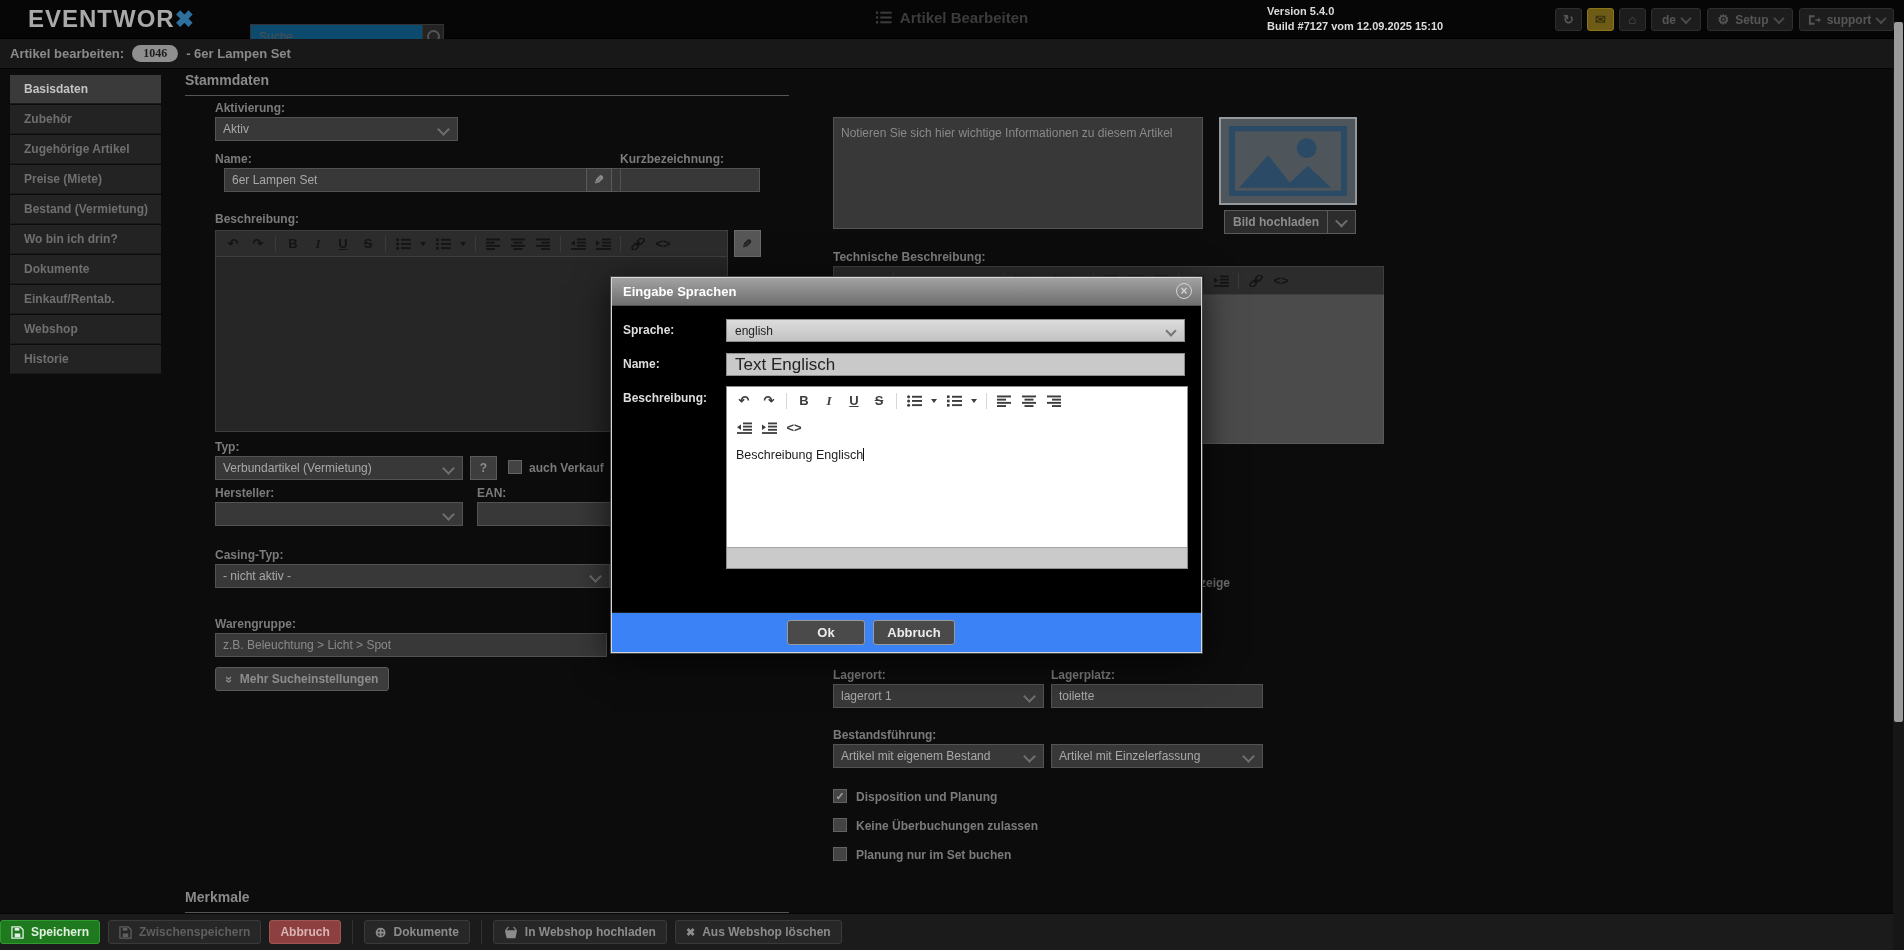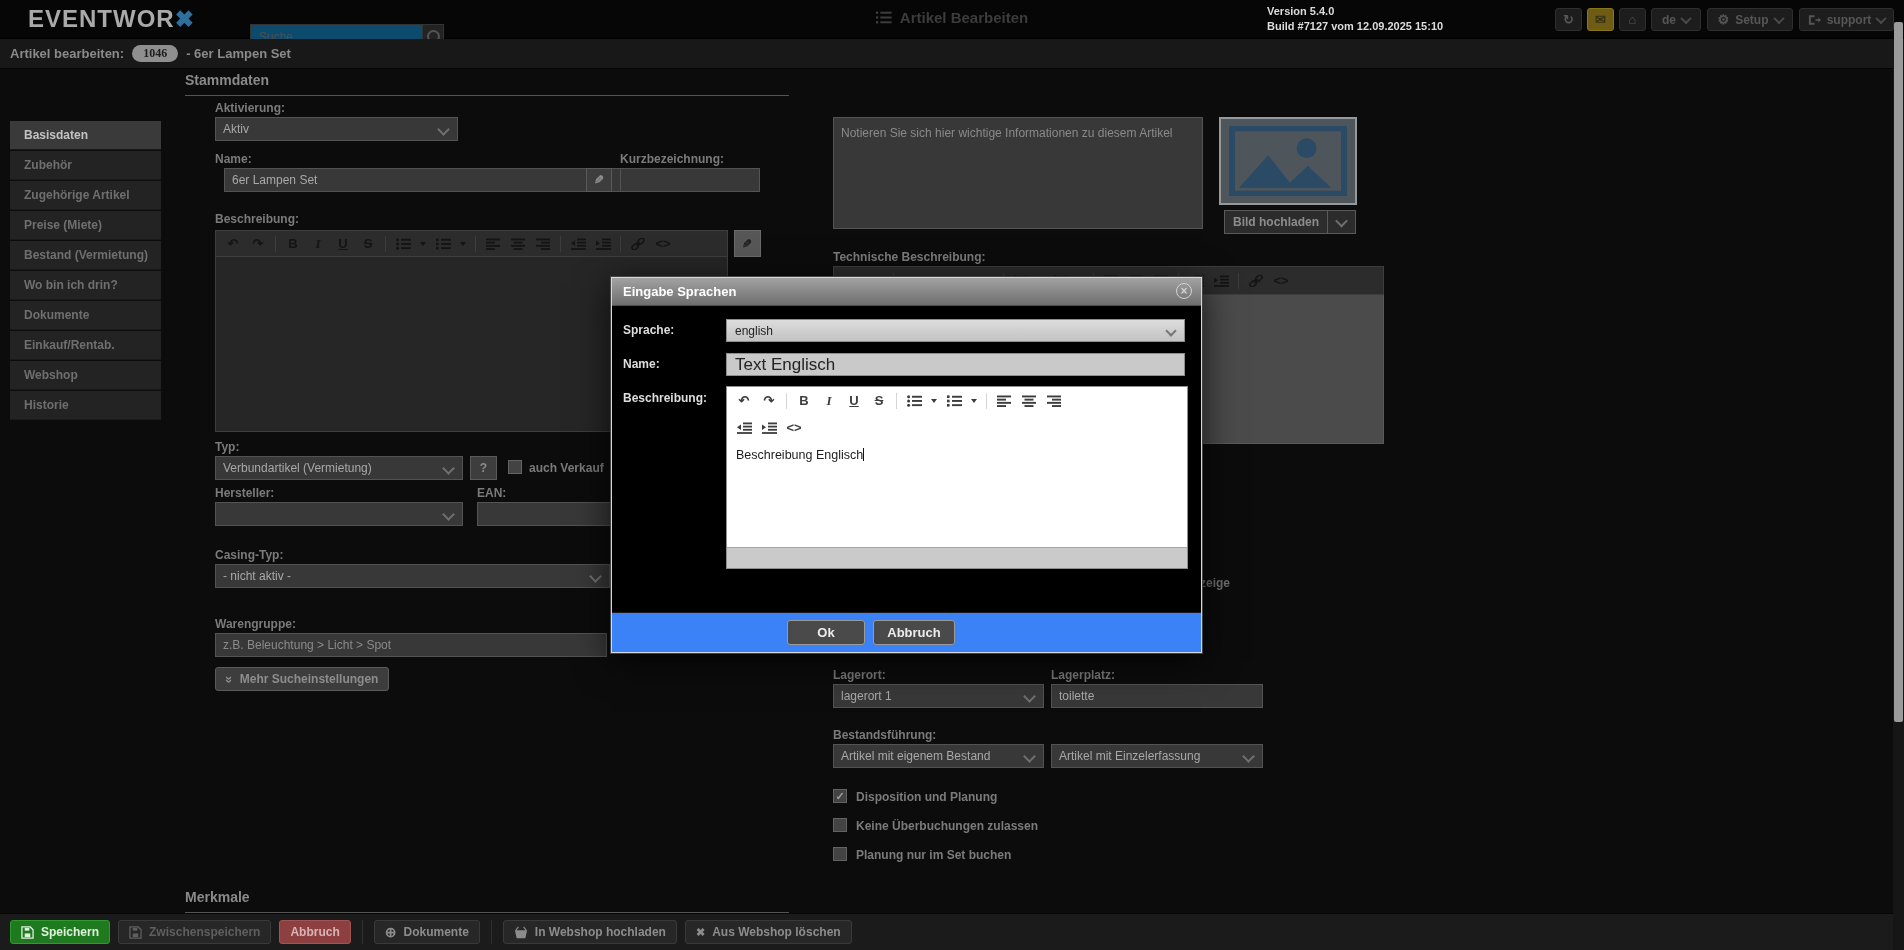--- a/index.html
+++ b/index.html
@@ -19,21 +19,21 @@
   .version{position:absolute;left:1267px;top:4px;color:#dcdcdc;font-size:11px;font-weight:bold;line-height:15px;}
   .hbtn{position:absolute;top:8px;height:23px;background:#1d1d1d;border:1px solid #2e2e2e;border-radius:3px;display:flex;align-items:center;justify-content:center;gap:6px;color:#565656;font-size:12px;font-weight:bold;box-sizing:border-box;}
   .hbtn .glyph{font-size:13px;line-height:1;}
   .hbtn.mail{background:#6e5c16;border-color:#8a7519;color:#3a3210;}
   .chev-s{width:6px;height:6px;border-right:2px solid #4a4a4a;border-bottom:2px solid #4a4a4a;transform:rotate(45deg) translate(-1px,-1px);display:inline-block;}
   
   #crumbbar{position:absolute;left:0;top:39px;width:1904px;height:29px;background:#181818;border-bottom:1px solid #050505;display:flex;align-items:center;}
   #crumbbar .t{color:#8a8a8a;font-size:13px;font-weight:bold;margin-left:10px;}
   .idpill{background:#8f8f8f;color:#1d1d1d;font-size:12px;font-weight:bold;border-radius:9px;padding:1px 11px;margin:0 8px;font-family:Liberation Serif, serif;}
   
-  .side-item{position:absolute;left:10px;width:151px;height:29px;background:#232323;border-bottom:1px solid #1a1a1a;color:#6f6f6f;font-size:12px;font-weight:bold;display:flex;align-items:center;padding-left:14px;box-sizing:border-box;cursor:pointer;margin-top:46px;}
+  .side-item{position:absolute;left:10px;width:151px;height:29px;background:#232323;border-bottom:1px solid #1a1a1a;color:#6f6f6f;font-size:12px;font-weight:bold;display:flex;align-items:center;padding-left:14px;box-sizing:border-box;cursor:pointer;}
   .side-item.active{background:#3a3a3a;color:#c3c3c3;}
   
   .sect-h{position:absolute;color:#8a8a8a;font-size:14px;font-weight:bold;border-bottom:1px solid #555;padding-bottom:7px;}
   .lbl{position:absolute;color:#7b7b7b;font-size:12px;font-weight:bold;}
   .inp{position:absolute;background:#383838;border:1px solid #535353;color:#a8a8a8;font-size:12px;padding:0 7px;box-sizing:border-box;height:24px;font-family:"Liberation Sans",sans-serif;outline:none;}
   .inp::placeholder{color:#8a8a8a;}
   .sel{position:absolute;background:#383838;border:1px solid #535353;height:24px;box-sizing:border-box;color:#a8a8a8;font-size:12px;display:flex;align-items:center;padding:0 24px 0 7px;cursor:pointer;}
   .sel .chev{position:absolute;right:9px;top:7px;width:7px;height:7px;border-right:2px solid #6f6f6f;border-bottom:2px solid #6f6f6f;transform:rotate(45deg);}
   .sqbtn{position:absolute;background:#3d3d3d;border:1px solid #5a5a5a;color:#8d8d8d;font-size:12px;font-weight:bold;display:flex;align-items:center;justify-content:center;box-sizing:border-box;cursor:pointer;}
   .cb{position:absolute;width:14px;height:14px;background:#434343;border:1px solid #636363;box-sizing:border-box;display:flex;align-items:center;justify-content:center;color:#9c9c9c;font-size:11px;font-weight:bold;cursor:pointer;}
@@ -53,21 +53,21 @@
   .ed-tb.light .ti{color:#3d3d3d;}
   .ed-tb.light .sep{background:#d6d6d6;}
   
   .thumb{position:absolute;left:1219px;top:117px;width:138px;height:88px;background:#4f565b;border:2px solid #95999c;box-sizing:border-box;display:flex;align-items:center;justify-content:center;}
   
   .split-btn{position:absolute;display:flex;height:24px;}
   .split-main{background:#2c2c2c;border:1px solid #5a5a5a;color:#8d8d8d;font-size:12px;font-weight:bold;display:flex;align-items:center;padding:0 8px;box-sizing:border-box;cursor:pointer;}
   .split-chev{width:28px;background:#2c2c2c;border:1px solid #5a5a5a;border-left:0;display:flex;align-items:center;justify-content:center;box-sizing:border-box;cursor:pointer;}
   .split-chev .chev{width:7px;height:7px;border-right:2px solid #6f6f6f;border-bottom:2px solid #6f6f6f;transform:rotate(45deg) translate(-1px,-1px);}
   
-  #footbar{position:absolute;left:0;top:913px;width:1904px;height:37px;background:#1b1b1b;border-top:1px solid #060606;display:flex;align-items:center;padding-left:10px;box-sizing:border-box;gap:8px;}
+  #footbar{position:absolute;left:0;top:913px;width:1904px;height:37px;background:#1b1b1b;border-top:1px solid #060606;display:flex;align-items:center;padding-left:0;box-sizing:border-box;gap:8px;}
   .fbtn{height:24px;border-radius:3px;display:flex;align-items:center;gap:7px;padding:0 10px;font-size:12px;font-weight:bold;background:#272727;border:1px solid #3a3a3a;color:#8c8c8c;cursor:pointer;box-sizing:border-box;}
   .fbtn.save{background:#1f7a1f;border-color:#2f9a2f;color:#dff0df;}
   .fbtn.danger{background:#8e4040;border-color:#a05555;color:#d8b5b5;}
   .fbtn.dim{color:#5f5f5f;}
   .fdiv{width:1px;height:24px;background:#303030;margin:0 3px;}
   
   .sb-track{position:absolute;right:0;top:39px;width:11px;height:911px;background:#161616;}
   .sb-thumb{position:absolute;right:1px;top:22px;width:9px;height:700px;background:#9b9b9b;border-radius:2px;}
   
   #modal{position:absolute;left:611px;top:277px;width:591px;height:376px;background:#000;border:1px solid #d8d8d8;box-shadow:0 0 0 1px #444,0 8px 34px rgba(0,0,0,.75);box-sizing:border-box;z-index:50;}

